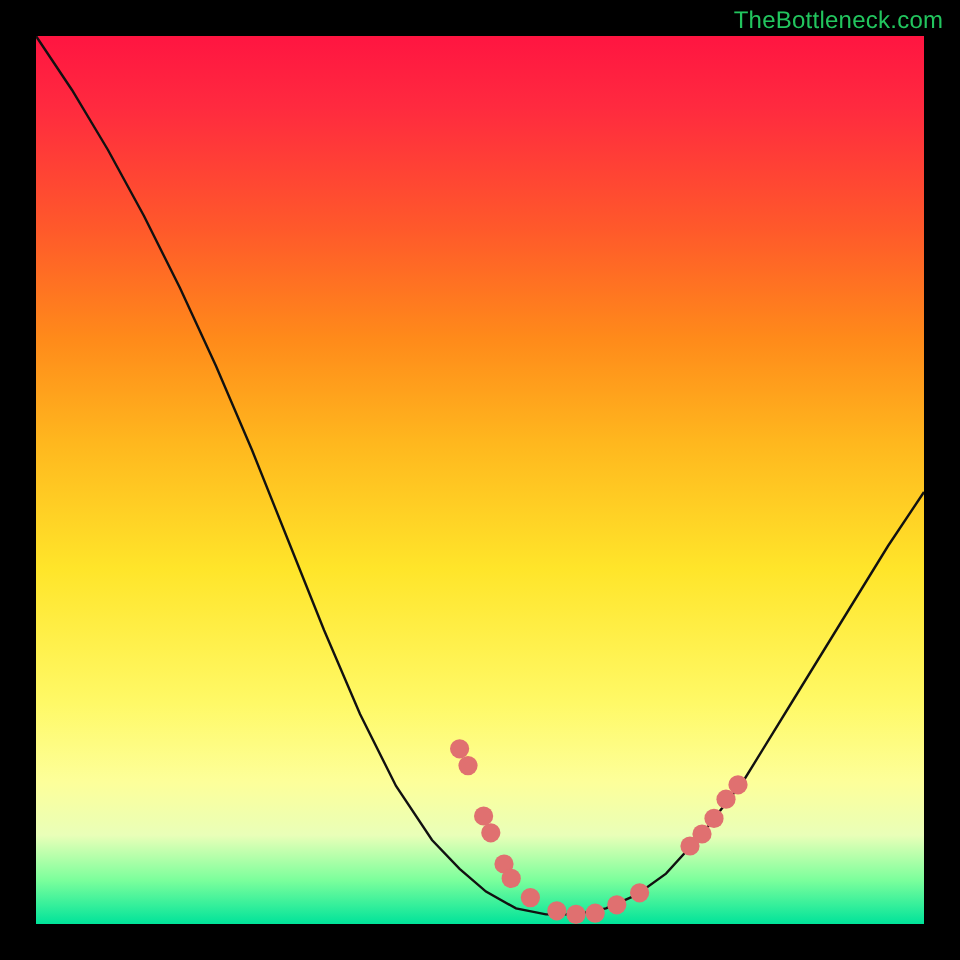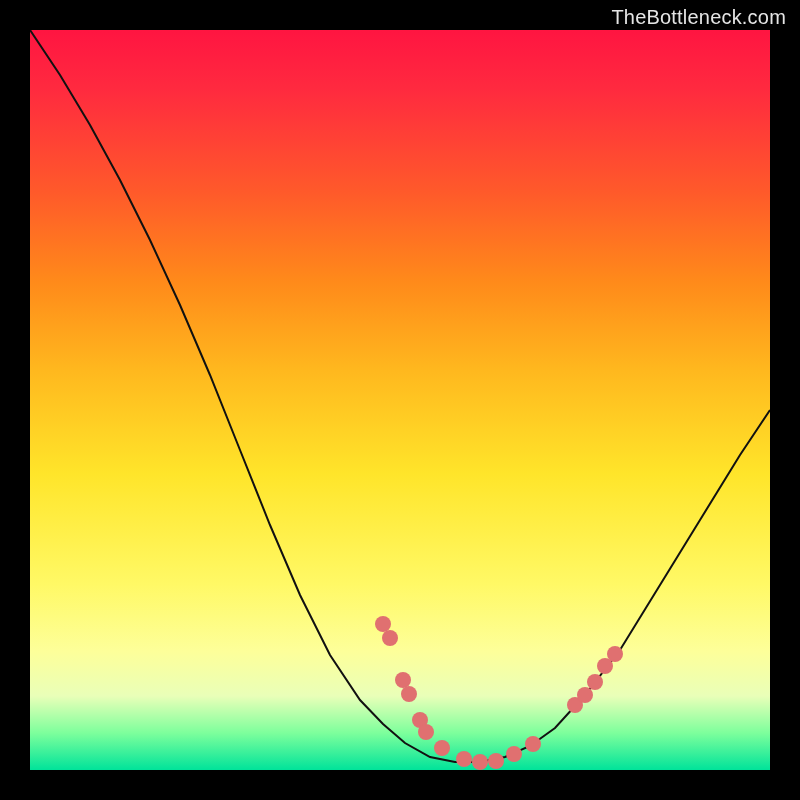--- a/index.html
+++ b/index.html
@@ -8,21 +8,21 @@
     height: 800px;
     background: #000;
     position: relative;
     font-family: Arial, sans-serif;
     overflow: hidden;
   }
   .watermark {
     position: absolute;
     top: 6px;
     right: 14px;
-    color: #e5e5e5;
+    color: #22c55e;
     font-size: 20px;
     font-weight: 500;
     z-index: 10;
     letter-spacing: 0.2px;
   }
   .plot-area {
     position: absolute;
     left: 30px;
     top: 30px;
     width: 740px;

